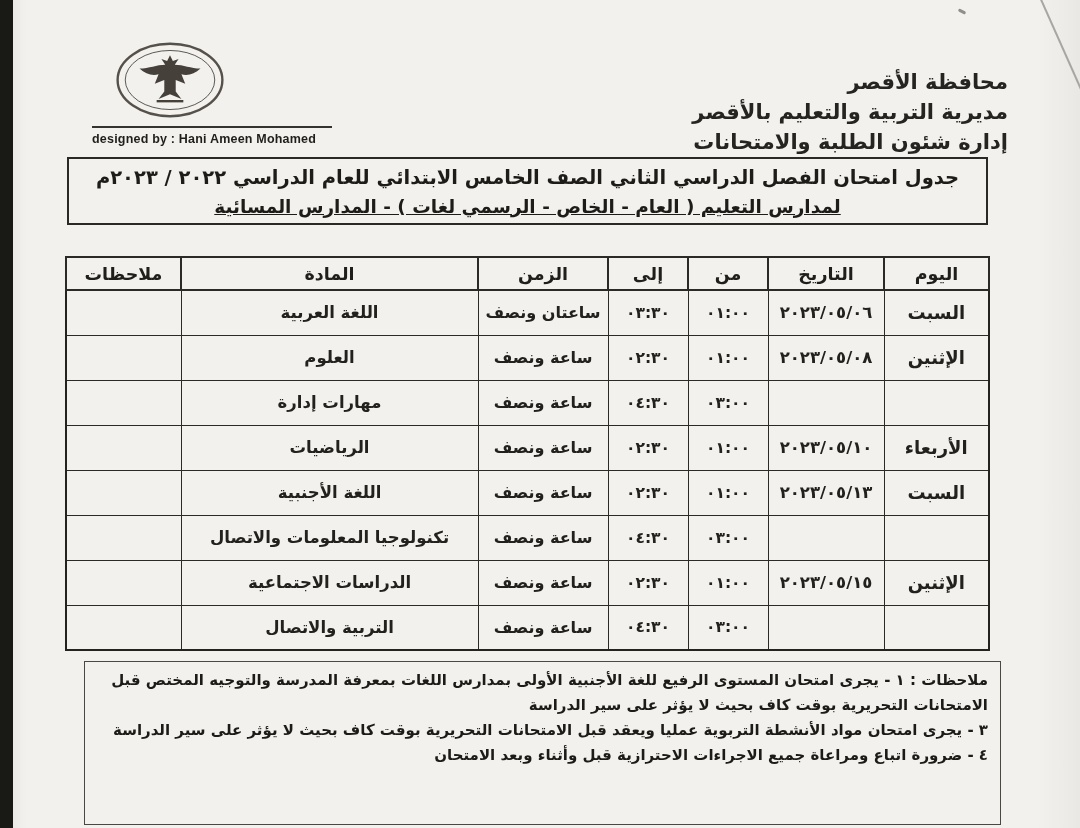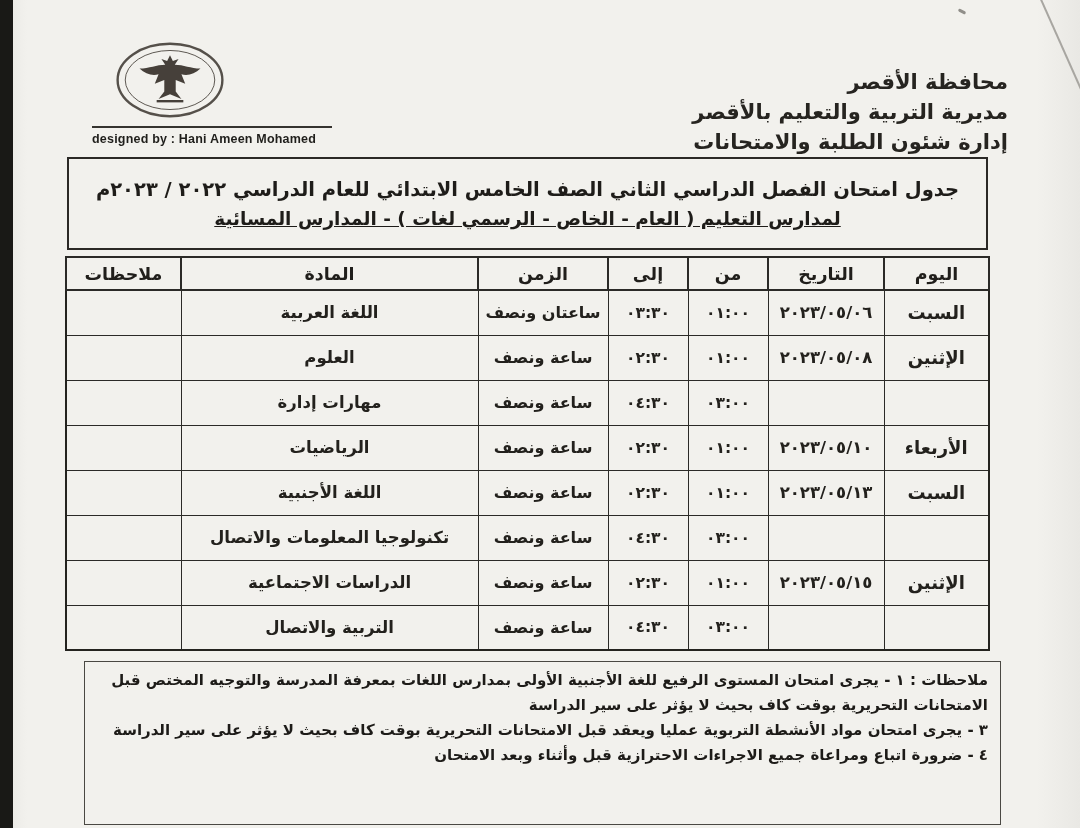--- a/index.html
+++ b/index.html
@@ -27,21 +27,21 @@
   }
   .logo-block { position:absolute; left:92px; top:40px; width:240px; }
   .logo-svg { display:block; margin:0 0 6px 20px; }
   .designed-by {
     border-top:2px solid #35332f; padding-top:4px;
     font-size:12.5px; letter-spacing:.2px; color:#1f1e1b;
     font-family:"Liberation Sans", sans-serif; font-weight:700;
   }
 
   .title-box {
-    position:absolute; left:67px; top:157px; width:921px; height:93px;
+    position:absolute; left:67px; top:157px; width:921px; height:68px;
     border:2.6px solid #2b2926; direction:rtl; text-align:center; color:#1e1c19;
     display:flex; flex-direction:column; align-items:center; justify-content:center; gap:7px;
   }
   .title-line1 { font-size:19.5px; }
   .title-line2 { font-size:18.5px;text-decoration:underline; }
 
   table.schedule {
     position:absolute; left:65px; top:256px;
     border-collapse:collapse; direction:rtl; table-layout:fixed;
     border:2.6px solid #24231f;

